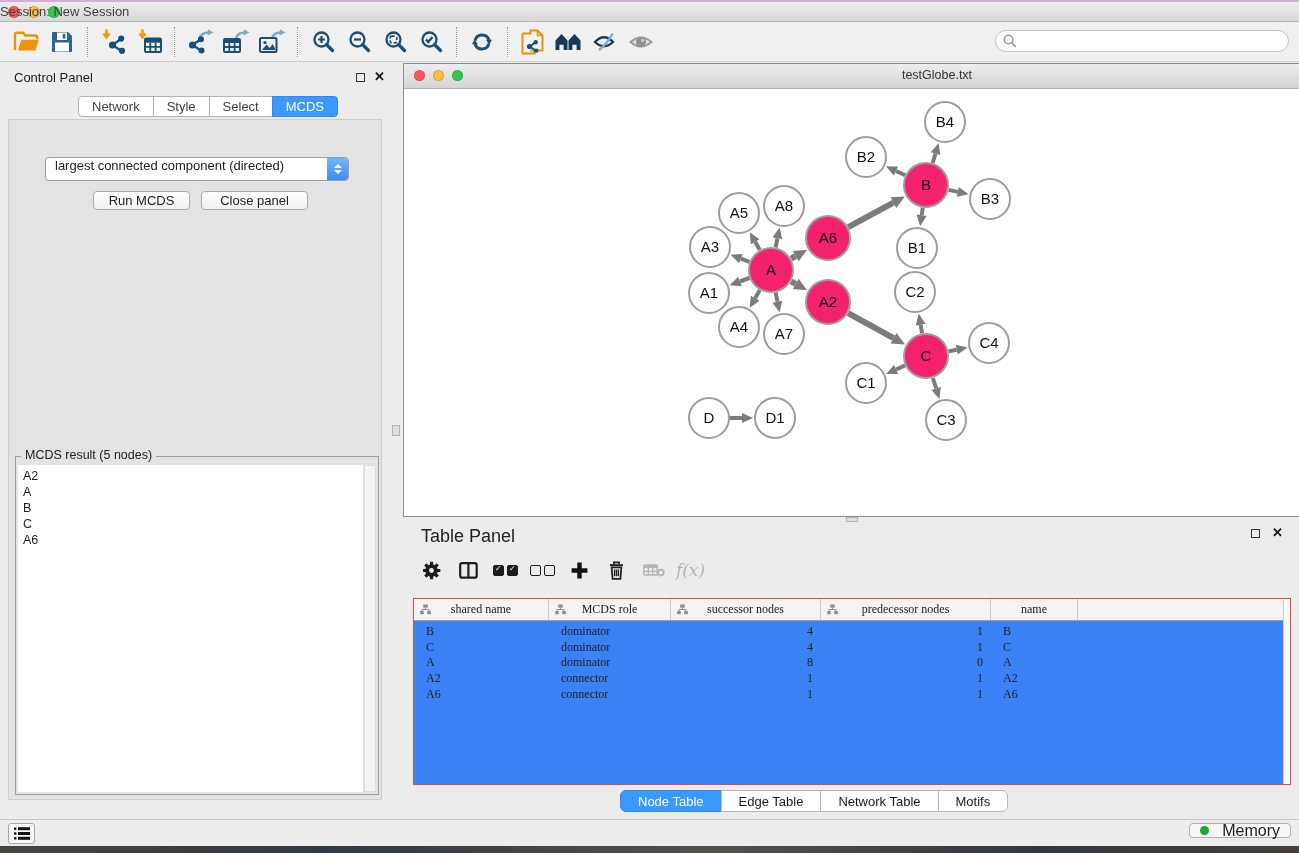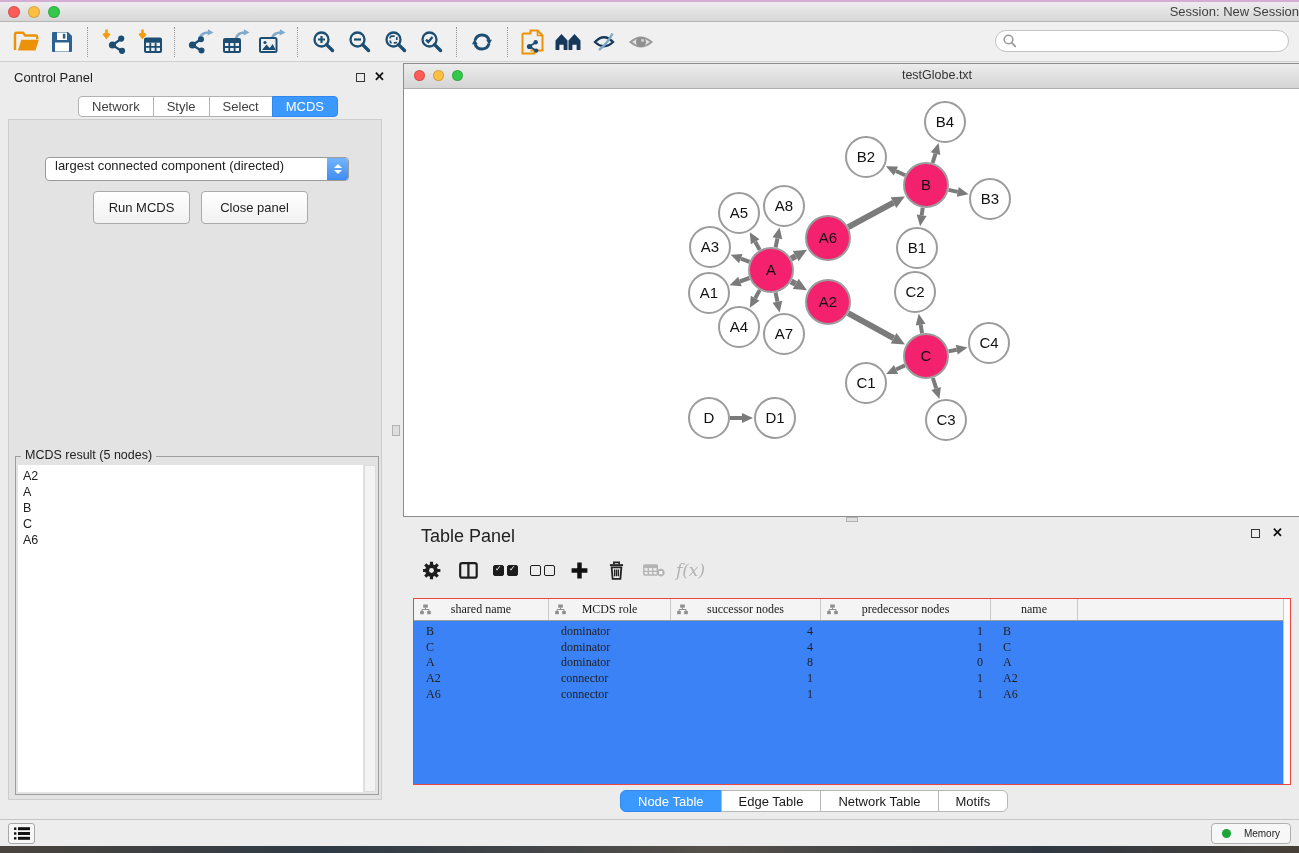--- a/index.html
+++ b/index.html
@@ -2,21 +2,21 @@
 <html><head>
 <meta charset="utf-8">
 <style>
   html,body{margin:0;padding:0}
   body{width:1299px;height:853px;position:relative;overflow:hidden;
        font-family:"Liberation Sans",sans-serif;background:#ececec;color:#222;}
   
   .titlebar{position:absolute;left:0;top:0;right:0;height:19px;
     border-top:2px solid #d3aed3;border-bottom:1px solid #b6b6b6;
     background:linear-gradient(#efeaef,#e7e7e7 30%,#d6d6d6);}
-  .title-text{position:absolute;left:0;right:0;top:2px;text-align:right;
+  .title-text{position:absolute;left:0;right:0;top:2px;text-align:left;
     font-size:13px;color:#3f3f3f;}
   .lights{position:absolute;left:8px;top:4px;display:flex;gap:8px;}
   .light{width:12px;height:12px;border-radius:50%;border:1px solid rgba(0,0,0,.15);box-sizing:border-box;}
   .light.red{background:#fc5b57}.light.yellow{background:#fdbe41}.light.green{background:#34c84a}
   
   .toolbar{position:absolute;left:0;top:22px;right:0;height:40px;background:#f0f0f0;
     border-bottom:1px solid #cfcfcf;display:flex;align-items:center;padding-left:8px;box-sizing:border-box;}
   .tbtn{width:36px;height:34px;display:flex;align-items:center;justify-content:center;flex:0 0 auto;}
   .tsep{width:0;height:30px;border-left:1px dotted #969696;margin:0 7px;flex:0 0 auto;}
   .searchbox{position:absolute;right:10px;top:8px;width:294px;height:22px;background:#fff;
@@ -38,21 +38,21 @@
     border:1px solid #cdcdcd;box-sizing:border-box;}
   .opt-label{position:absolute;left:0;right:0;top:14px;text-align:center;font-size:13px;}
   .combo{position:absolute;left:36px;top:37px;width:304px;height:24px;background:#fff;
     border:1px solid #9b9b9b;border-radius:4px;box-sizing:border-box;display:flex;align-items:flex-start;}
   .combo-text{flex:1;font-size:13px;padding-left:9px;white-space:nowrap;overflow:hidden;}
   .combo-step{width:21px;height:22px;border-radius:0 3px 3px 0;background:linear-gradient(#74b6fb,#3c8cf5);
     display:flex;flex-direction:column;align-items:center;justify-content:center;gap:2px;}
   .chev{width:0;height:0;border-left:4px solid transparent;border-right:4px solid transparent;}
   .chev.up{border-bottom:4px solid #fff;}
   .chev.down{border-top:4px solid #fff;}
-  .btn{position:absolute;height:33px;border:1px solid #aaa;border-radius:4px;font-size:13px;
+  .btn{position:absolute;height:19px;border:1px solid #aaa;border-radius:4px;font-size:13px;
     background:linear-gradient(#fff,#f1f1f1);display:flex;align-items:center;justify-content:center;box-sizing:border-box;}
   .btn-run{left:84px;top:71px;width:97px;}
   .btn-closep{left:192px;top:71px;width:107px;}
   .fieldset{position:absolute;left:6px;top:336px;width:364px;height:339px;border:1px solid #9d9d9d;box-sizing:border-box;}
   .fieldset .legend{position:absolute;left:5px;top:-9px;background:#e3e3e3;padding:0 4px;font-size:12.5px;}
   .result-list{position:absolute;left:2px;top:8px;right:15px;bottom:2px;background:#fff;overflow:hidden;}
   .result-item{font-size:12.5px;line-height:16px;padding-left:5px;}
   .result-item:first-child{margin-top:3px;}
   .vtrack{position:absolute;right:2px;top:8px;width:12px;bottom:2px;background:#f4f4f4;border:1px solid #dcdcdc;box-sizing:border-box;}
   
@@ -100,22 +100,22 @@
   .tp-tabs{position:absolute;left:217px;top:268px;display:flex;height:22px;}
   .btab{border:1px solid #b7b7b7;margin-left:-1px;background:#fff;font-size:13px;
     display:flex;align-items:center;padding:0 17px;color:#1a1a1a;}
   .btab:first-child{border-radius:6px 0 0 6px;margin-left:0;}
   .btab:last-child{border-radius:0 6px 6px 0;}
   .btab.active{background:#3b98fd;border-color:#2f87ef;color:#fff;}
   
   .statusbar{position:absolute;left:0;right:0;top:819px;height:27px;background:#ededed;border-top:1px solid #c5c5c5;}
   .listbtn{position:absolute;left:8px;top:3px;width:27px;height:21px;border:1px solid #a8a8a8;
     border-radius:3px;background:#f7f7f7;display:flex;align-items:center;justify-content:center;box-sizing:border-box;}
-  .membtn{position:absolute;right:8px;top:3px;height:21px;border:1px solid #b0b0b0;border-radius:4px;
-    background:#f7f7f7;display:flex;align-items:center;gap:13px;padding:0 10px;font-size:10px;box-sizing:border-box;}
+  .membtn{position:absolute;right:8px;top:3px;height:15px;border:1px solid #b0b0b0;border-radius:4px;
+    background:#f7f7f7;display:flex;align-items:center;gap:13px;padding:0 10px;font-size:16px;box-sizing:border-box;}
   .memdot{width:9px;height:9px;border-radius:50%;background:#1ca437;}
   .desktop-strip{position:absolute;left:0;right:0;top:846px;height:7px;
     background:linear-gradient(90deg,#4a443e,#2e3a45 25%,#55504a 55%,#2f3842 80%,#474038);}
 </style>
 </head>
 <body>
 
 <div class="titlebar">
   <div class="lights">
     <span class="light red"></span>

